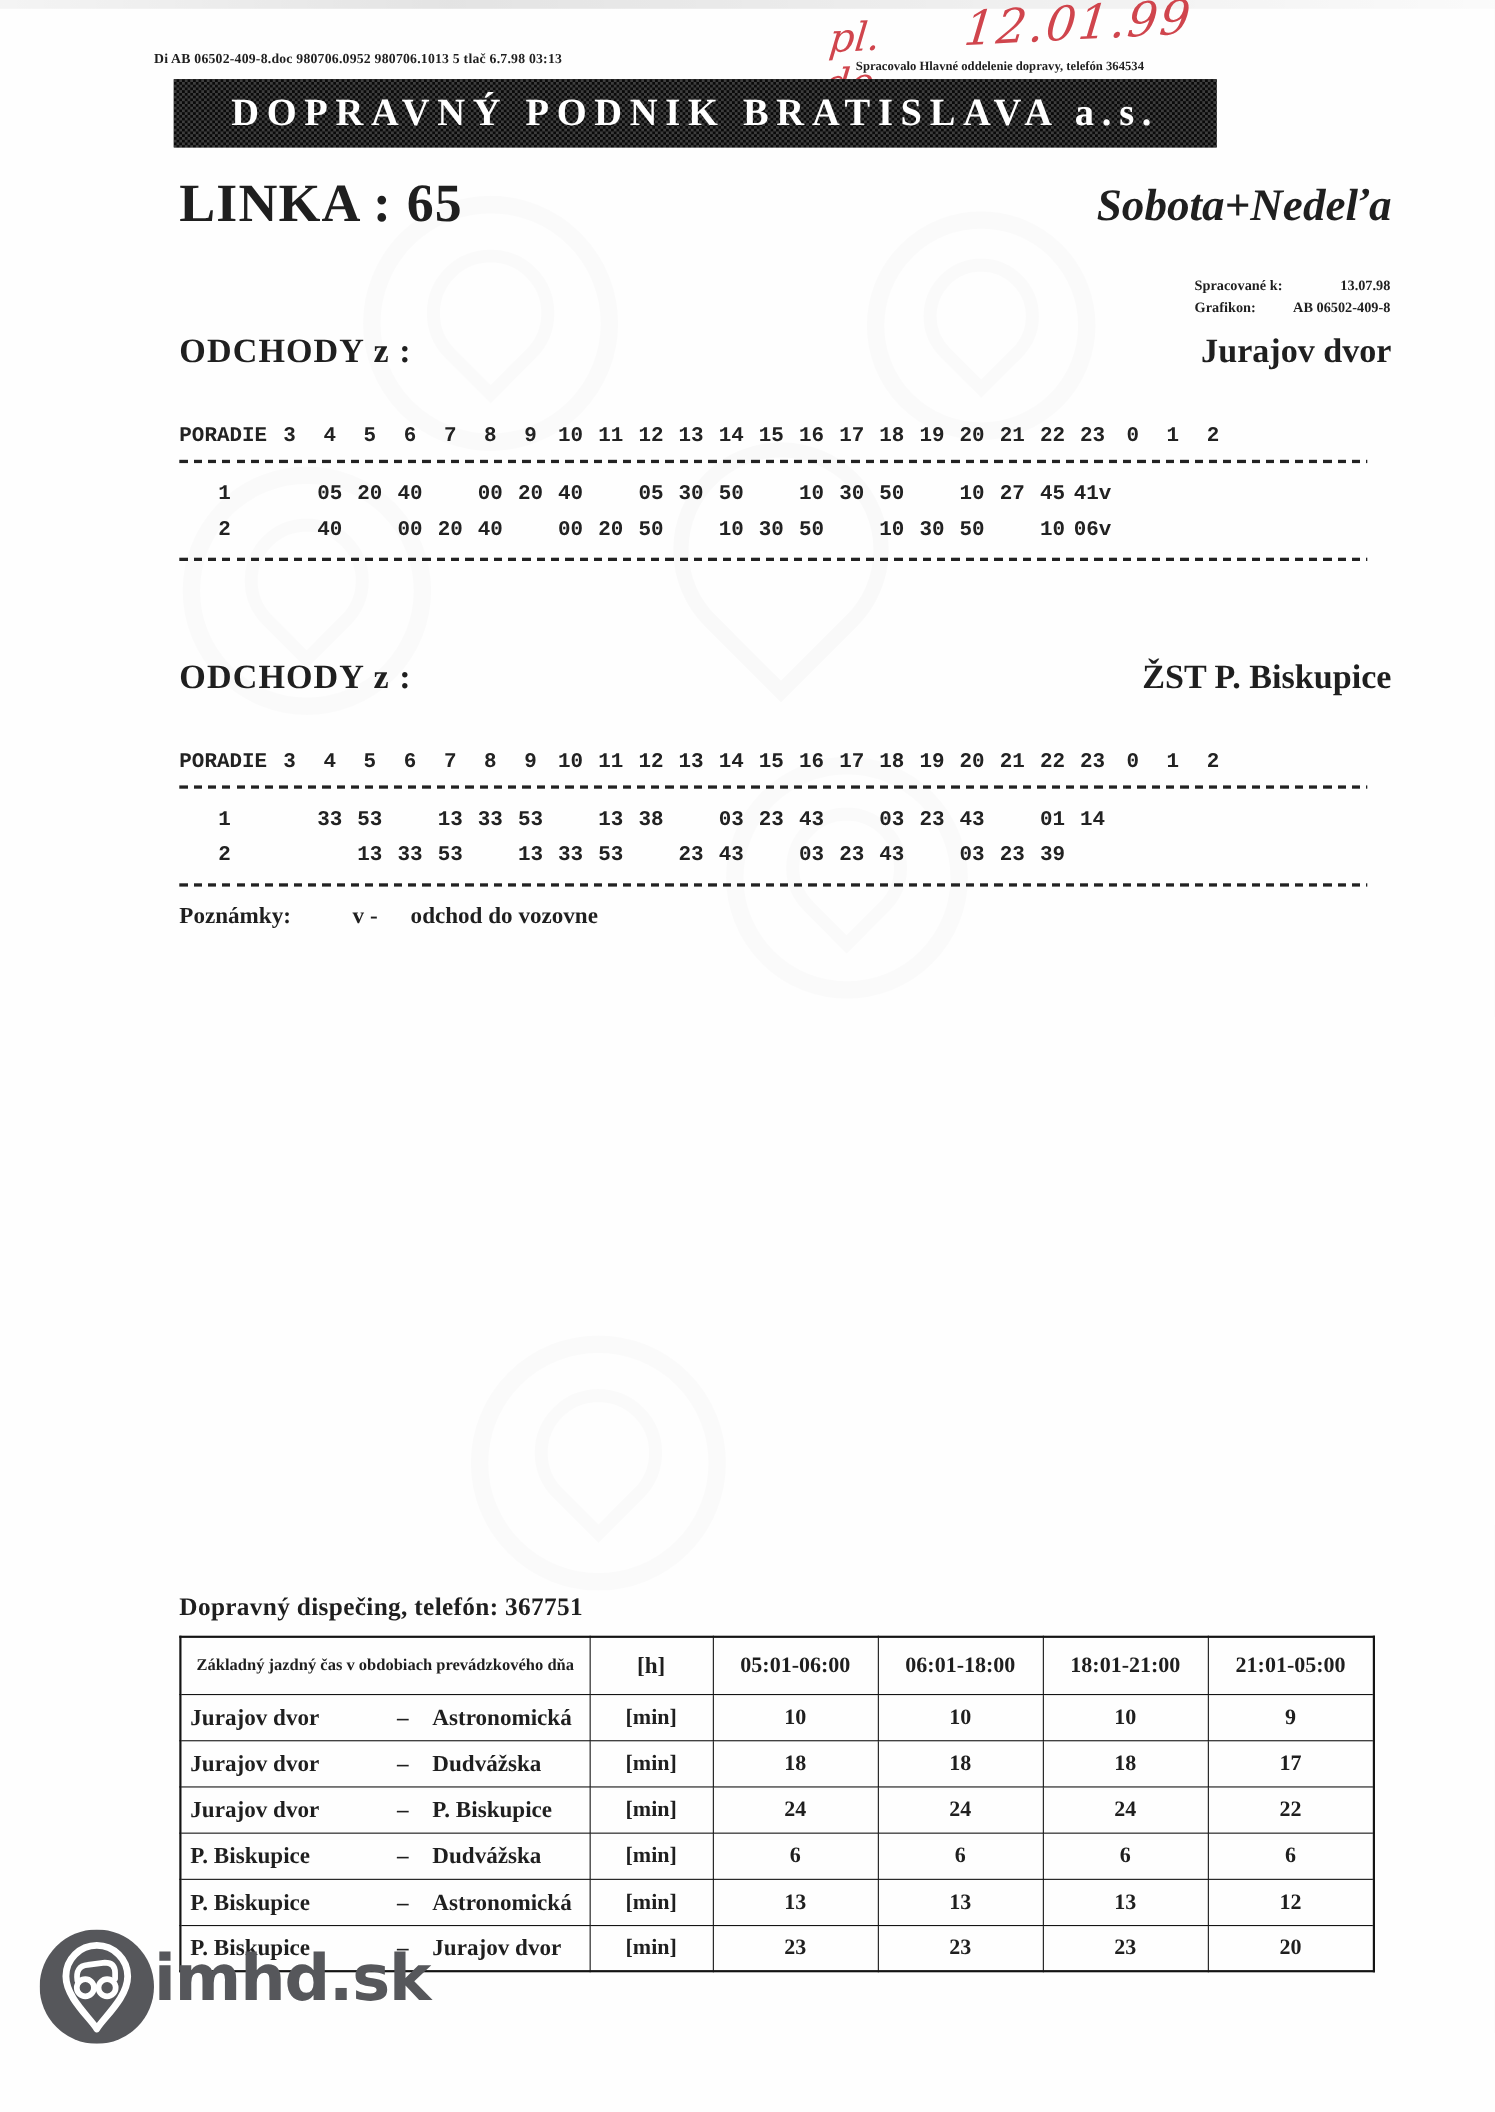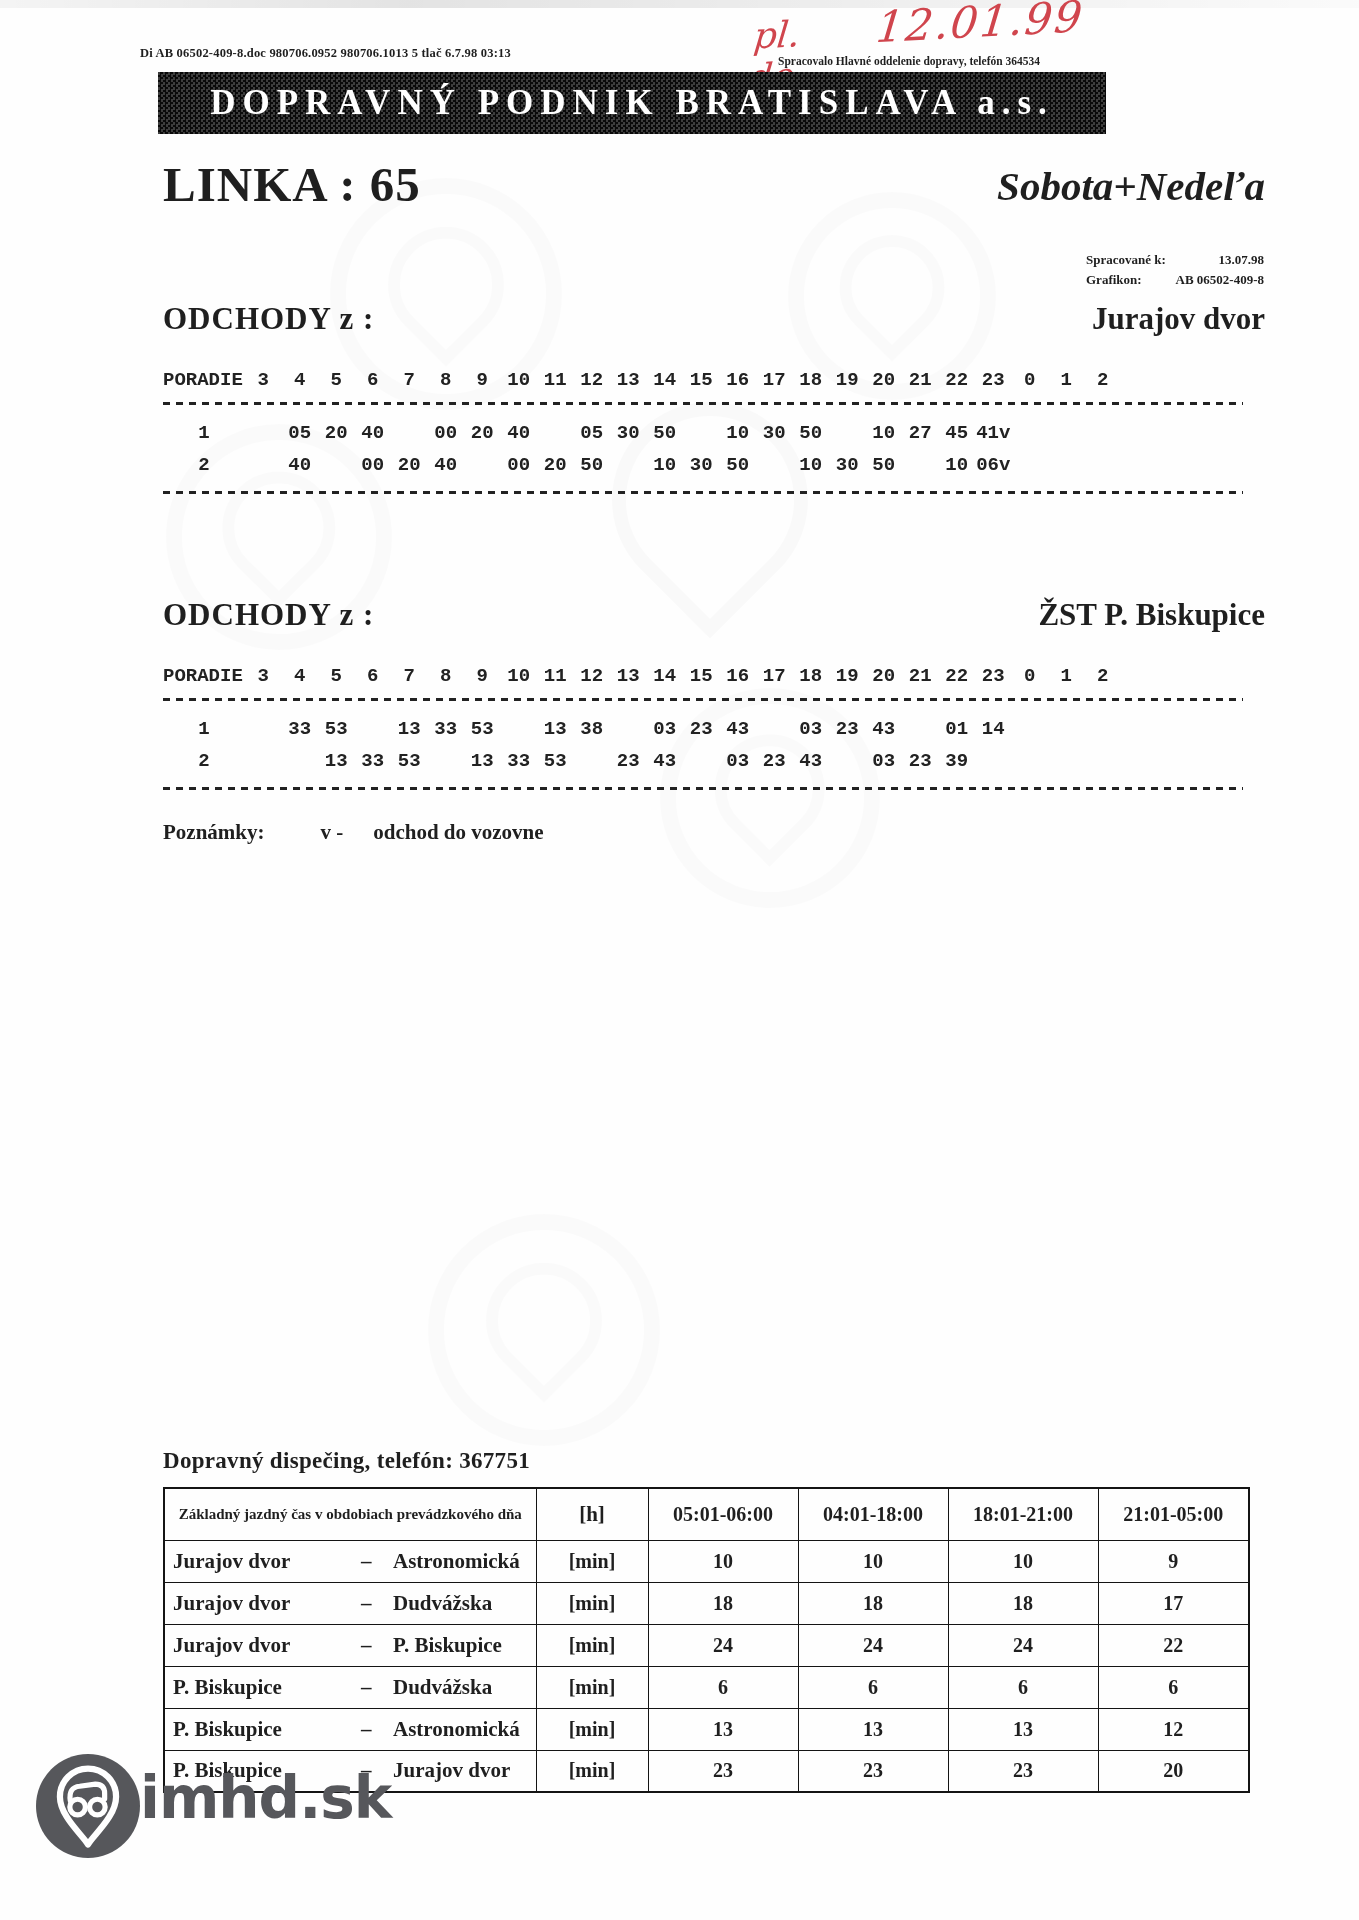--- a/index.html
+++ b/index.html
@@ -53,21 +53,21 @@
   .sprac-row{display:flex;justify-content:space-between;}
 
   
   .section{width:1102px;}
   #section-0{left:163px;top:301px;}
   #section-1{left:163px;top:597px;}
   .sec-head{display:flex;justify-content:space-between;align-items:baseline;}
   .sec-title{font-size:31px;font-weight:700;letter-spacing:1px;}
   .sec-stop{font-size:31px;font-weight:700;}
 
-  .timetable{margin-top:32px;font-family:"Liberation Mono","DejaVu Sans Mono",monospace;
+  .timetable{margin-top:48px;font-family:"Liberation Mono","DejaVu Sans Mono",monospace;
     font-size:19px;font-weight:700;color:#222;}
   .tt-row{display:grid;grid-template-columns:82px repeat(24,36.5px);align-items:baseline;}
   .tt-cell{text-align:center;white-space:nowrap;}
   .tt-poradie{text-align:left;}
   .tt-dash{width:1080px;height:3px;margin:11px 0 13px 0;
     background:repeating-linear-gradient(90deg,#222 0 7.5px,transparent 7.5px 13px);}
   .tt-datarow{margin-top:2px;line-height:30px;}
 
   
   #notes{left:163px;top:820px;display:flex;align-items:baseline;font-size:21px;font-weight:700;}
@@ -334,21 +334,21 @@
         <col style="width:150px">
           <col style="width:150px">
           <col style="width:150px">
           <col style="width:151px">
       </colgroup>
       <thead>
         <tr class="head-row">
           <th class="route-head">Základný jazdný čas v obdobiach prevádzkového dňa</th>
           <th class="unit-head">[h]</th>
           <th class="period-head">05:01-06:00</th>
-          <th class="period-head">04:01-18:00</th>
+          <th class="period-head">06:01-18:00</th>
           <th class="period-head">18:01-21:00</th>
           <th class="period-head">21:01-05:00</th>
         </tr>
       </thead>
       <tbody>
           <tr class="data-row">
             <td class="route-cell">
               <div class="route-flex">
                 <span class="route-from">Jurajov dvor</span>
                 <span class="route-dash">–</span>

